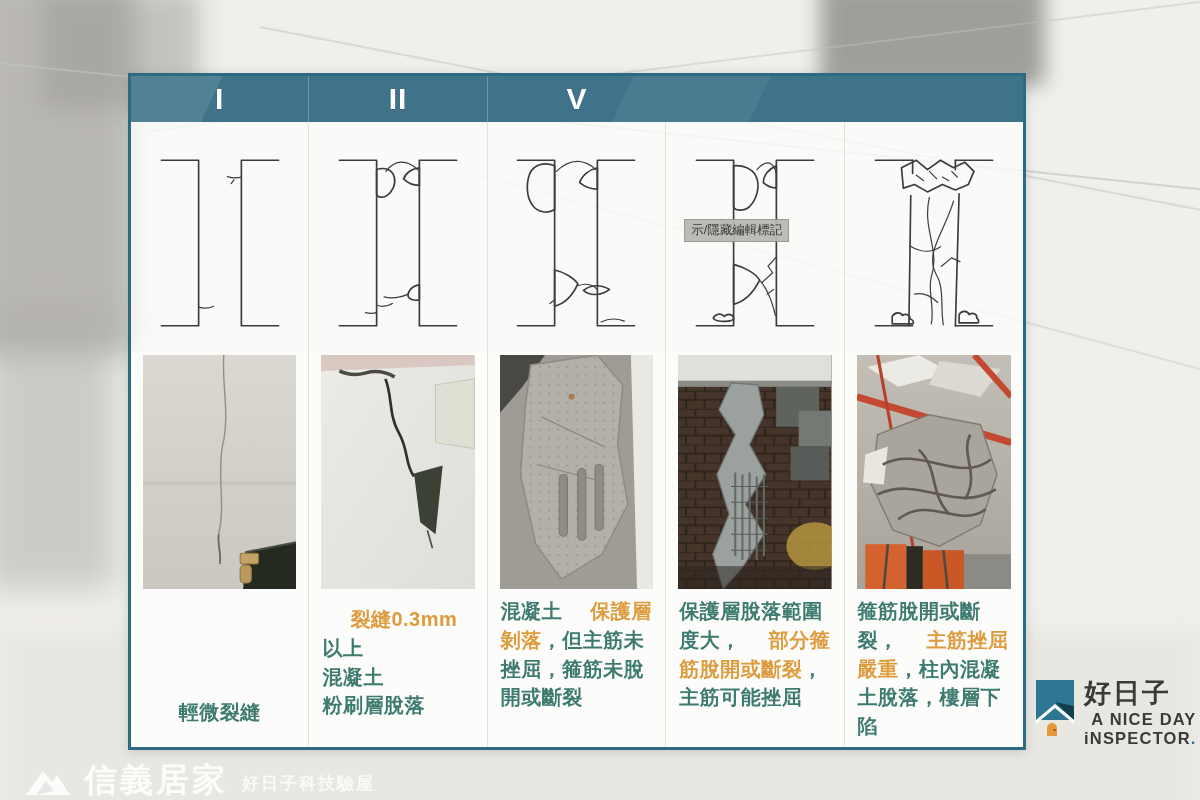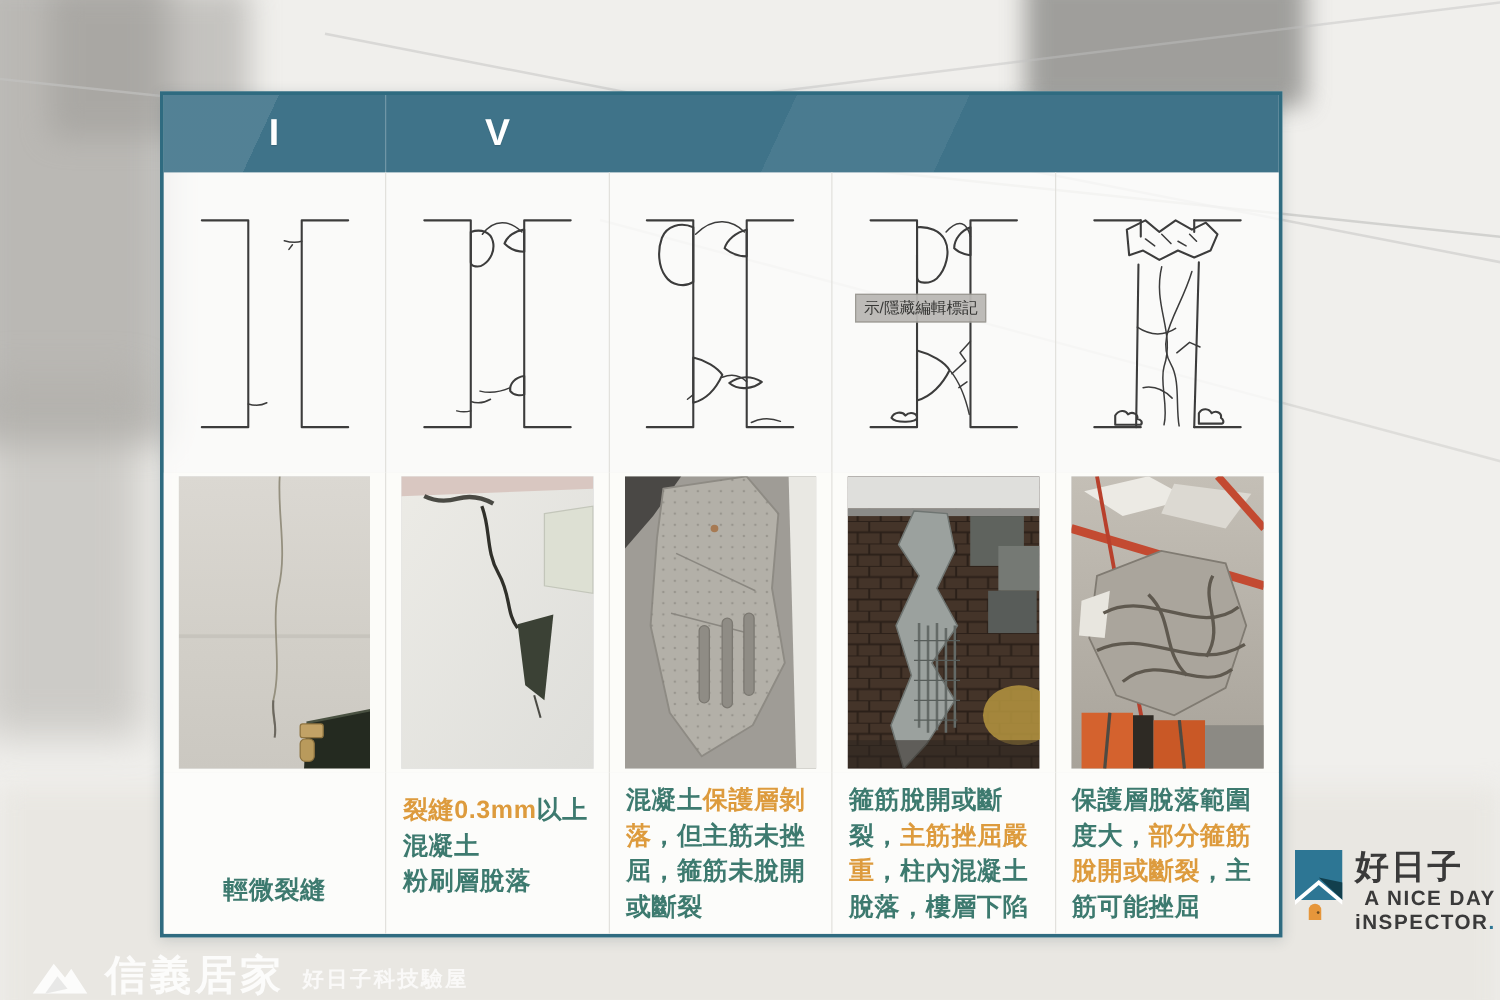--- a/index.html
+++ b/index.html
@@ -46,21 +46,21 @@
   .diagram{width:100%;height:100%;display:flex;align-items:flex-start;justify-content:center;padding-top:12px;}
   .diagram svg{width:158px;height:218px;}
 
   .photo{margin:3px 12px 0;height:234px;overflow:hidden;background:#ddd;}
   .photo svg{display:block;width:100%;height:100%;}
 
   .desc{padding:8px 13px 6px;font-size:20px;font-weight:bold;line-height:1.44;
         letter-spacing:.5px;white-space:pre-line;}
   .desc-center{display:flex;align-items:flex-end;justify-content:center;height:100%;padding:0 0 14px;font-family:Liberation Serif, serif;}
   .seg-teal{color:var(--teal-text);}
-  .seg-orange{color:var(--orange-text);}
+  .seg-orange{color:var(--orange-text);margin-left:28px;}
 
   .tooltip{position:absolute;left:18px;top:56px;background:#bab8b5;border:1px solid #97958f;
            color:#2d2d2b;font-size:12.5px;padding:2px 6px;white-space:nowrap;opacity:.95;z-index:3;margin-top:41px;}
 
   
   .ln{stroke:#3c3c3c;fill:none;stroke-width:1.8;stroke-linecap:round;stroke-linejoin:round;}
   .thin{stroke-width:1.3;}
 
   
   .brand{position:absolute;left:1036px;top:680px;display:flex;align-items:flex-start;}
@@ -89,20 +89,23 @@
   <div class="wire w2"></div>
   <div class="wire w3"></div>
   <div class="wire w4"></div>
 </div>
 
 <div class="card">
 
   <div class="row row-head">
     <div class="c">
         <span class="grade">I</span>
+      </div>
+    <div class="c">
+        <span class="grade">II</span>
       </div>
     <div class="c">
         <span class="grade">V</span>
       </div>
   </div>
 
   <div class="row row-diagrams">
 
     <div class="c">
       <div class="diagram">
@@ -337,24 +340,24 @@
     </div>
     <div class="c">
       <div class="desc" style="padding-top:16px"><span class="seg-orange">裂縫0.3mm</span><span class="seg-teal">以上
 混凝土
 粉刷層脫落</span></div>
     </div>
     <div class="c">
       <div class="desc"><span class="seg-teal">混凝土</span><span class="seg-orange">保護層剝落</span><span class="seg-teal">，但主筋未挫屈，箍筋未脫開或斷裂</span></div>
     </div>
     <div class="c">
+      <div class="desc"><span class="seg-teal">保護層脫落範圍度大，</span><span class="seg-orange">部分箍筋脫開或斷裂</span><span class="seg-teal">，主筋可能挫屈</span></div>
+    </div>
+    <div class="c">
       <div class="desc"><span class="seg-teal">箍筋脫開或斷裂，</span><span class="seg-orange">主筋挫屈嚴重</span><span class="seg-teal">，柱內混凝土脫落，樓層下陷</span></div>
-    </div>
-    <div class="c">
-      <div class="desc"><span class="seg-teal">保護層脫落範圍度大，</span><span class="seg-orange">部分箍筋脫開或斷裂</span><span class="seg-teal">，主筋可能挫屈</span></div>
     </div>
   </div>
 </div>
 
 <div class="brand">
   <svg class="brand-icon" viewBox="0 0 38 62">
     <rect x="0" y="0" width="38" height="40" fill="#2d7694"></rect>
     <polygon points="0,40 19,22 38,40 38,40 0,40" fill="#2d7694"></polygon>
     <polygon points="19,22 38,40 38,26" fill="#123f4d"></polygon>
     <polygon points="0,40 19,24 38,40 38,44 19,28 0,44" fill="#ffffff"></polygon>

